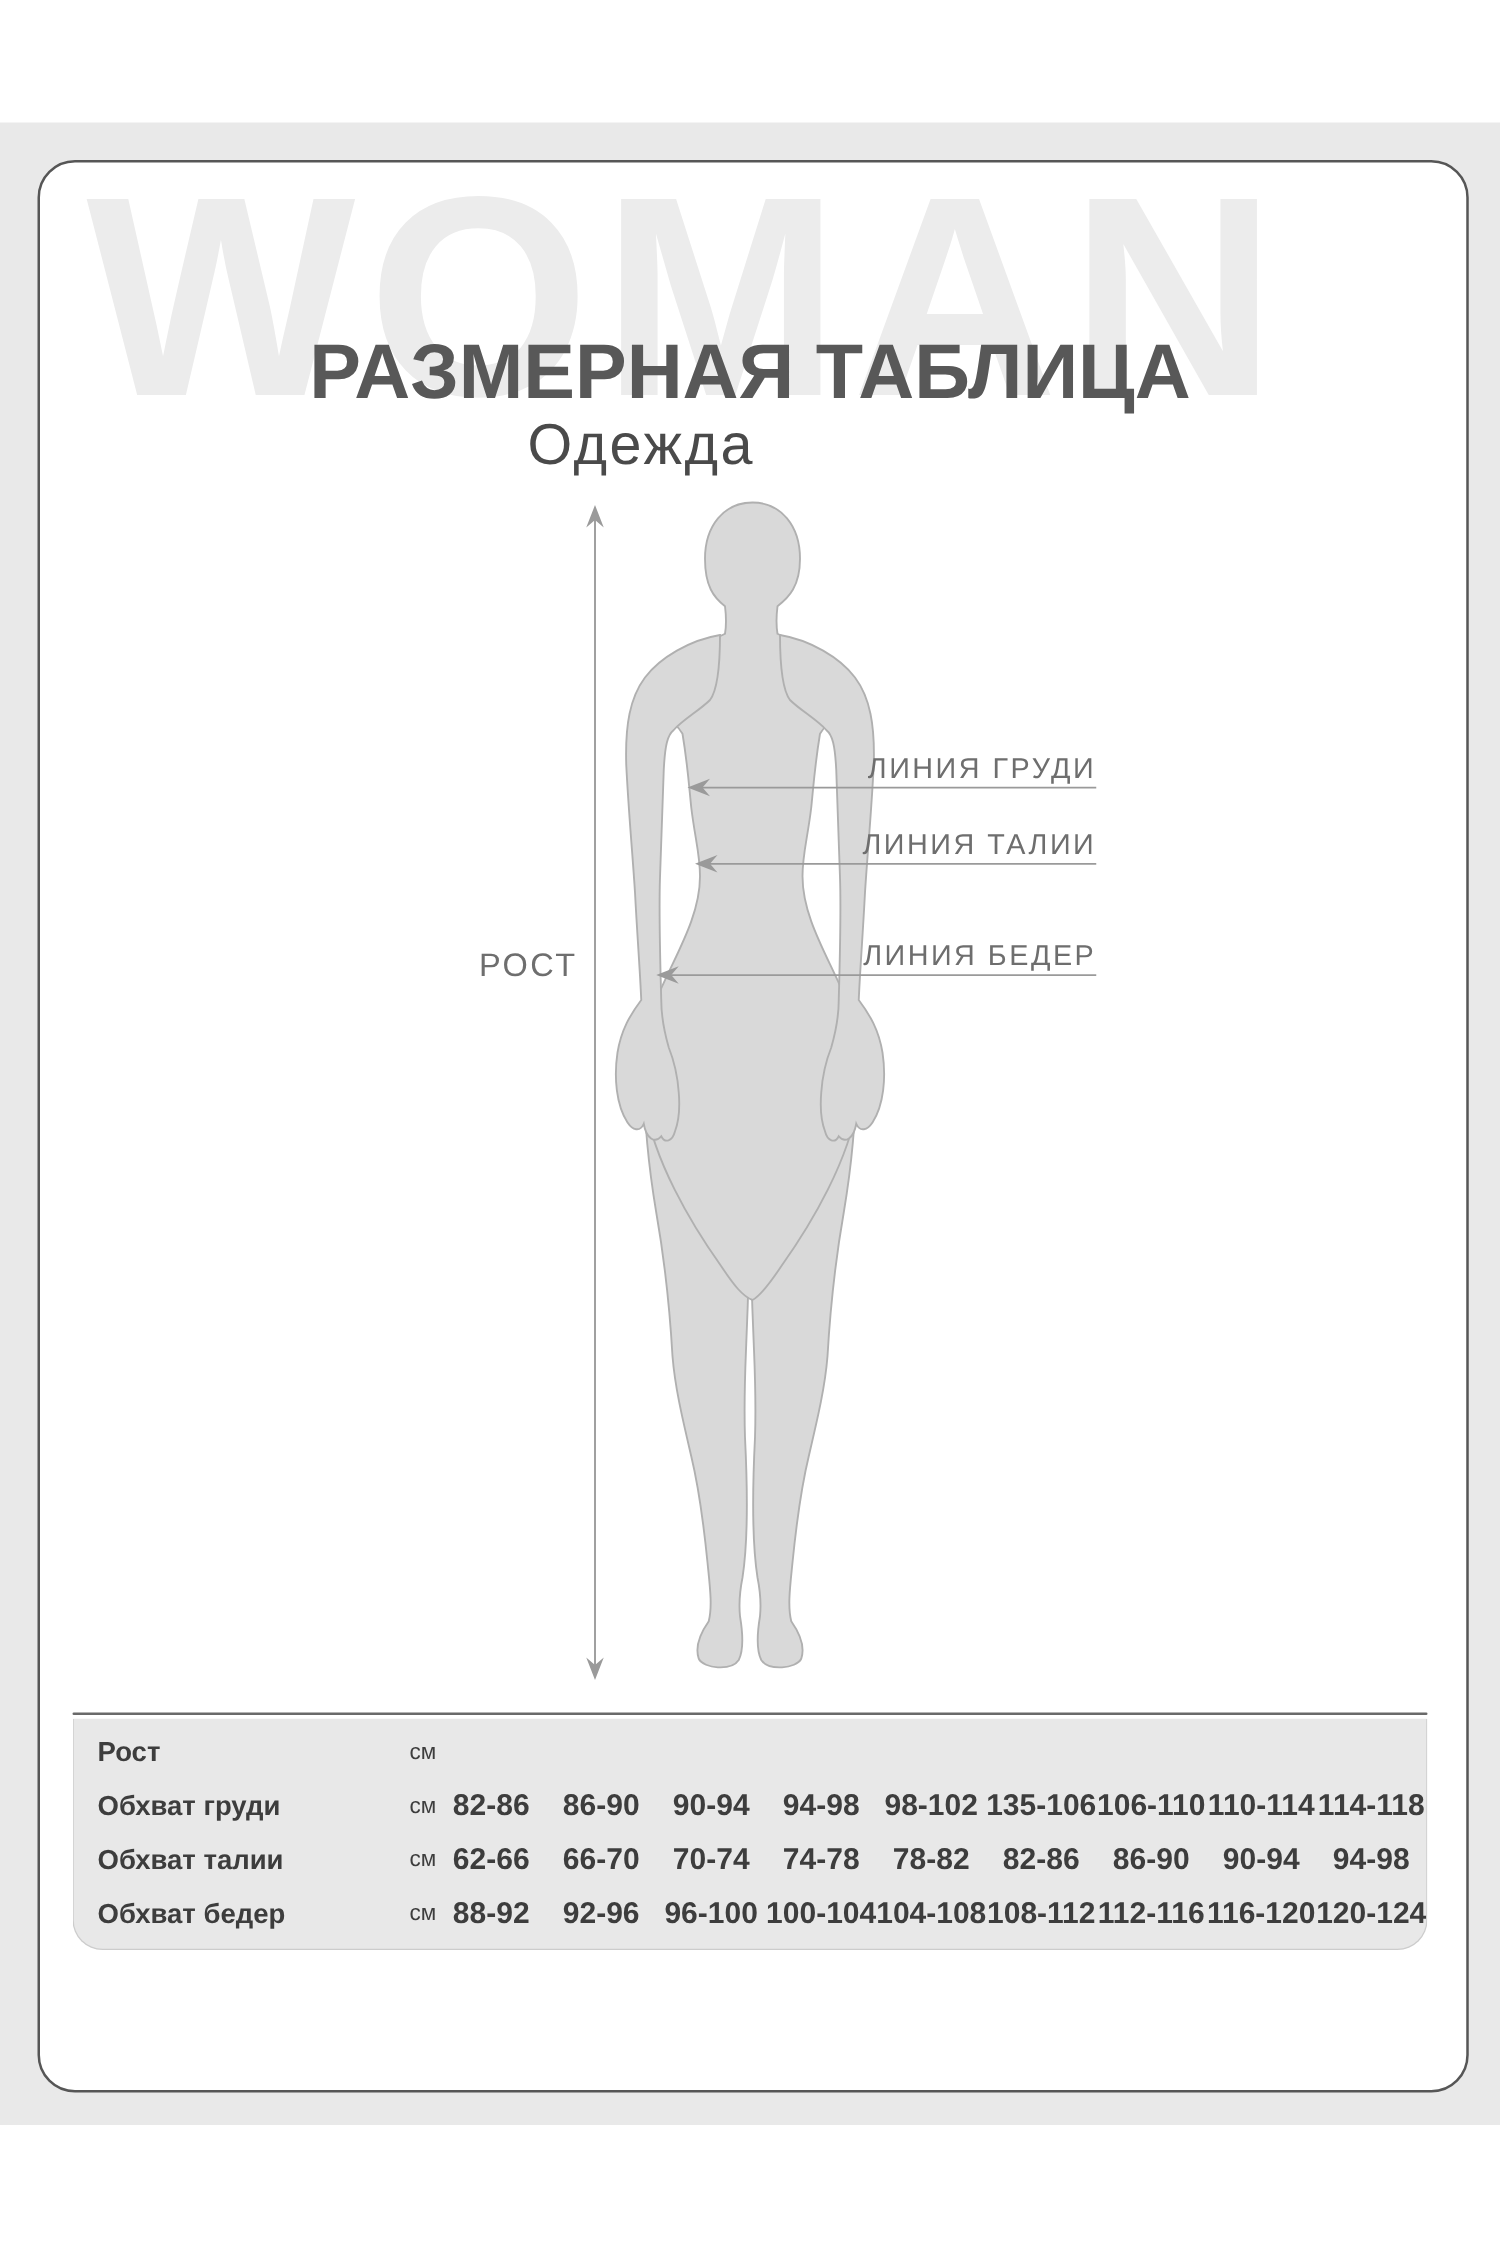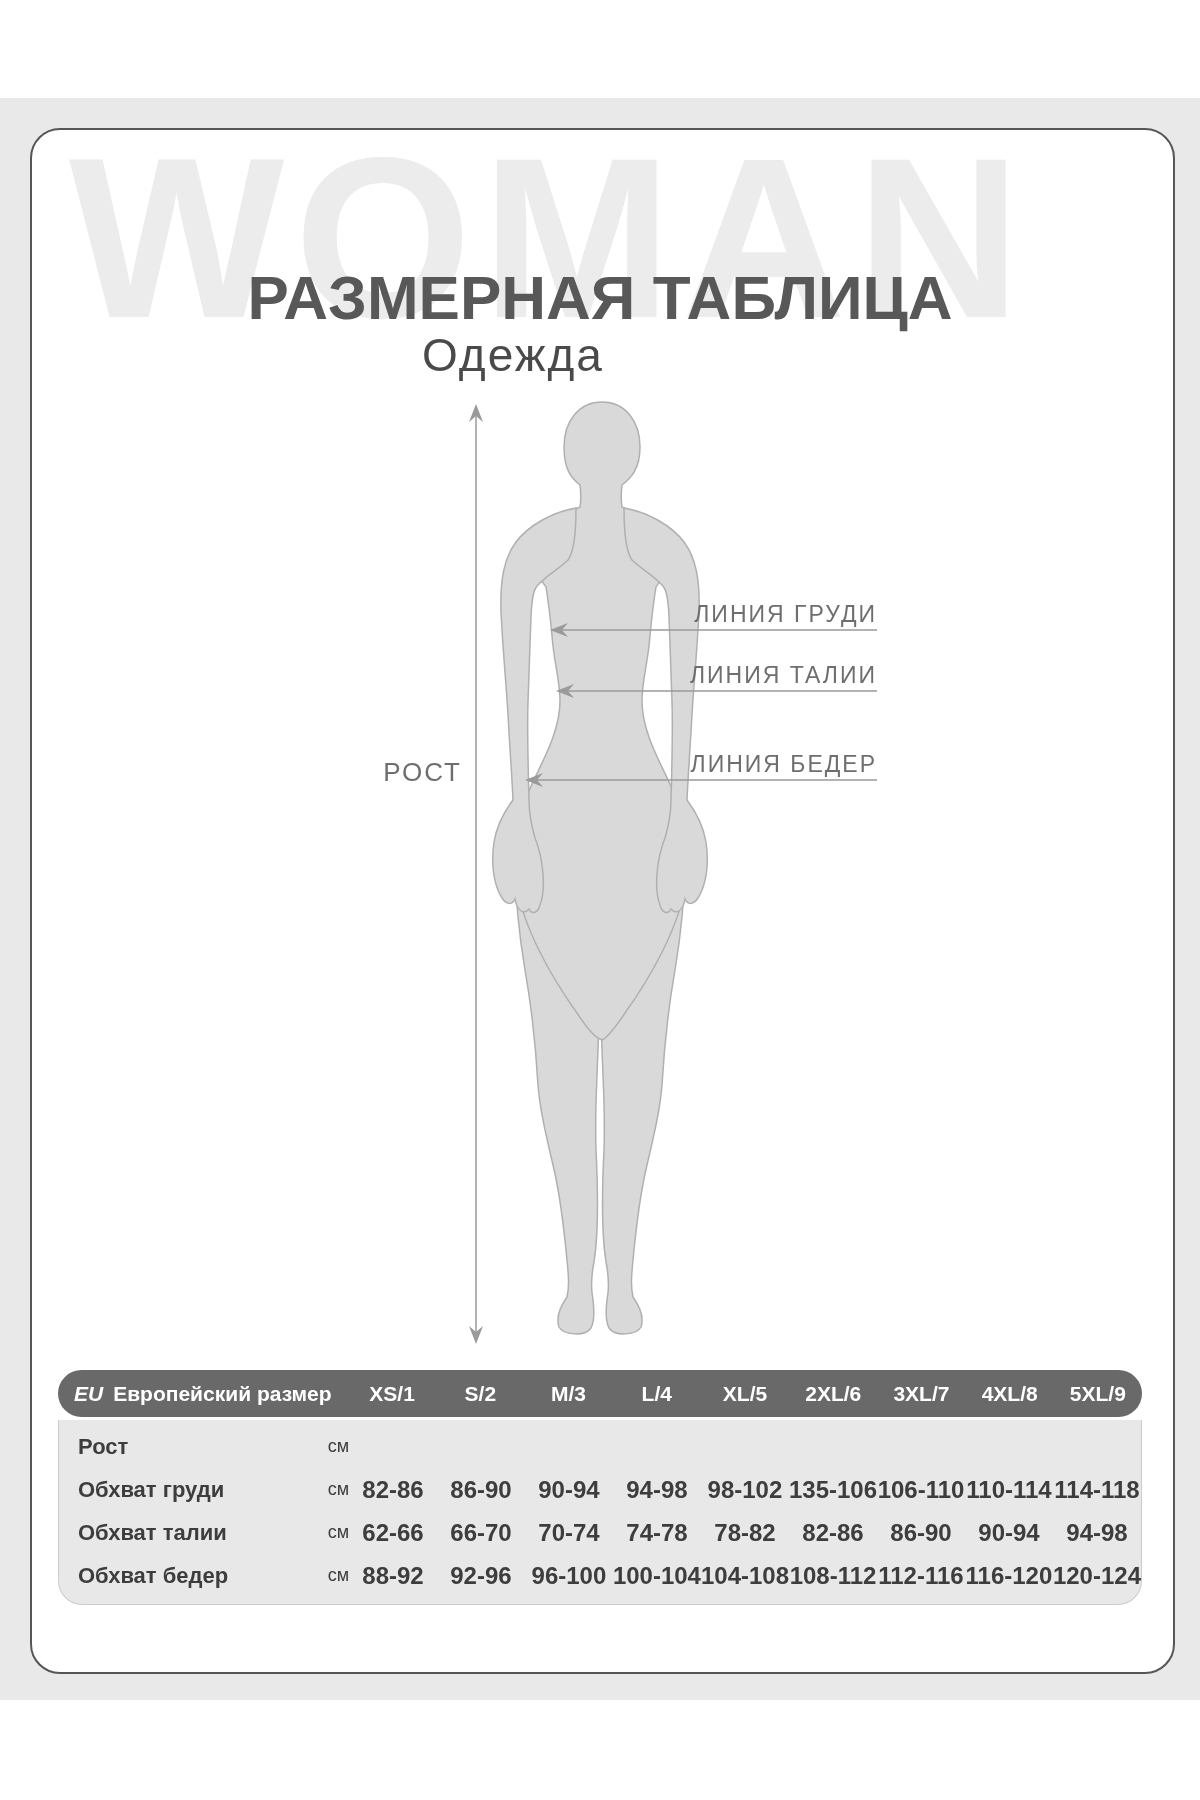--- a/index.html
+++ b/index.html
@@ -151,35 +151,20 @@
   </g>
 </svg>
 
 <div class="measure-label" id="label-chest">ЛИНИЯ ГРУДИ</div>
 <div class="measure-label" id="label-waist">ЛИНИЯ ТАЛИИ</div>
 <div class="measure-label" id="label-hips">ЛИНИЯ БЕДЕР</div>
 <div class="measure-label" id="label-rost">РОСТ</div>
 
 <div class="size-table">
   <div class="thead">
-      <div class="trow thead-row">
-        <div class="cell hlabel">
-          <span class="code">EU</span>
-          <span class="hlabel-text">Европейский размер</span>
-        </div>
-        <div class="cell size">XS/1</div>
-        <div class="cell size">S/2</div>
-        <div class="cell size">M/3</div>
-        <div class="cell size">L/4</div>
-        <div class="cell size">XL/5</div>
-        <div class="cell size">2XL/6</div>
-        <div class="cell size">3XL/7</div>
-        <div class="cell size">4XL/8</div>
-        <div class="cell size">5XL/9</div>
-      </div>
     </div>
   <div class="tbody">
       <div class="trow tbody-row">
         <div class="cell rlabel">Рост</div>
         <div class="cell unit">см</div>
       </div>
       <div class="trow tbody-row">
         <div class="cell rlabel">Обхват груди</div>
         <div class="cell unit">см</div>
         <div class="cell val">82-86</div>

